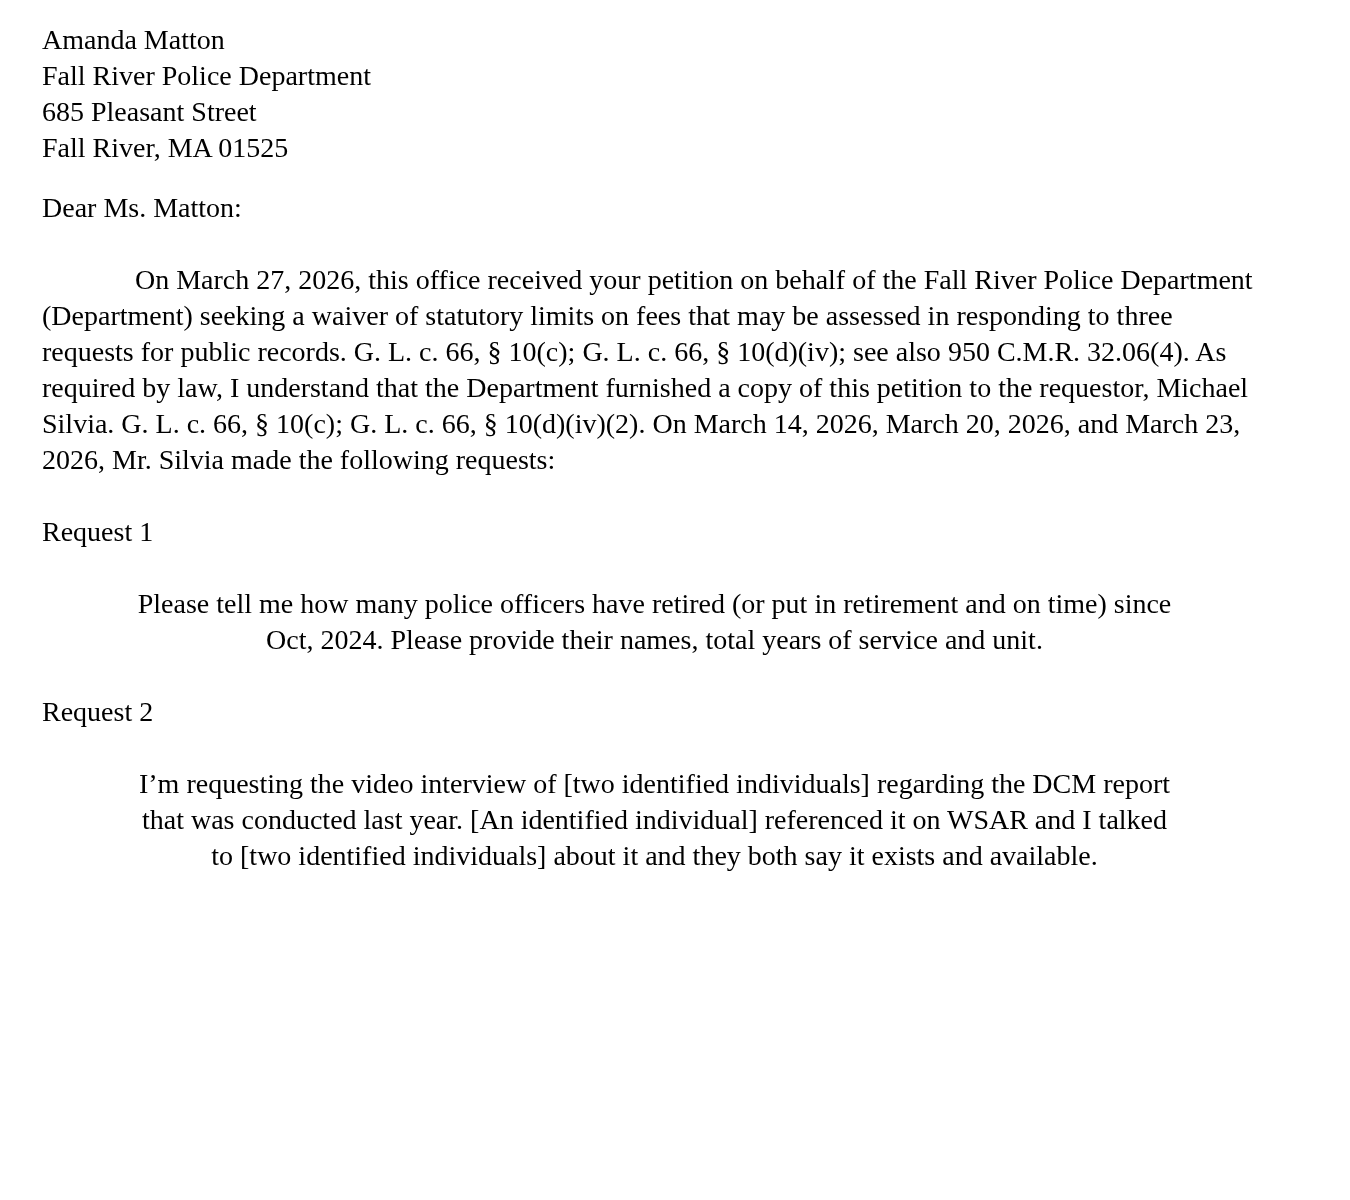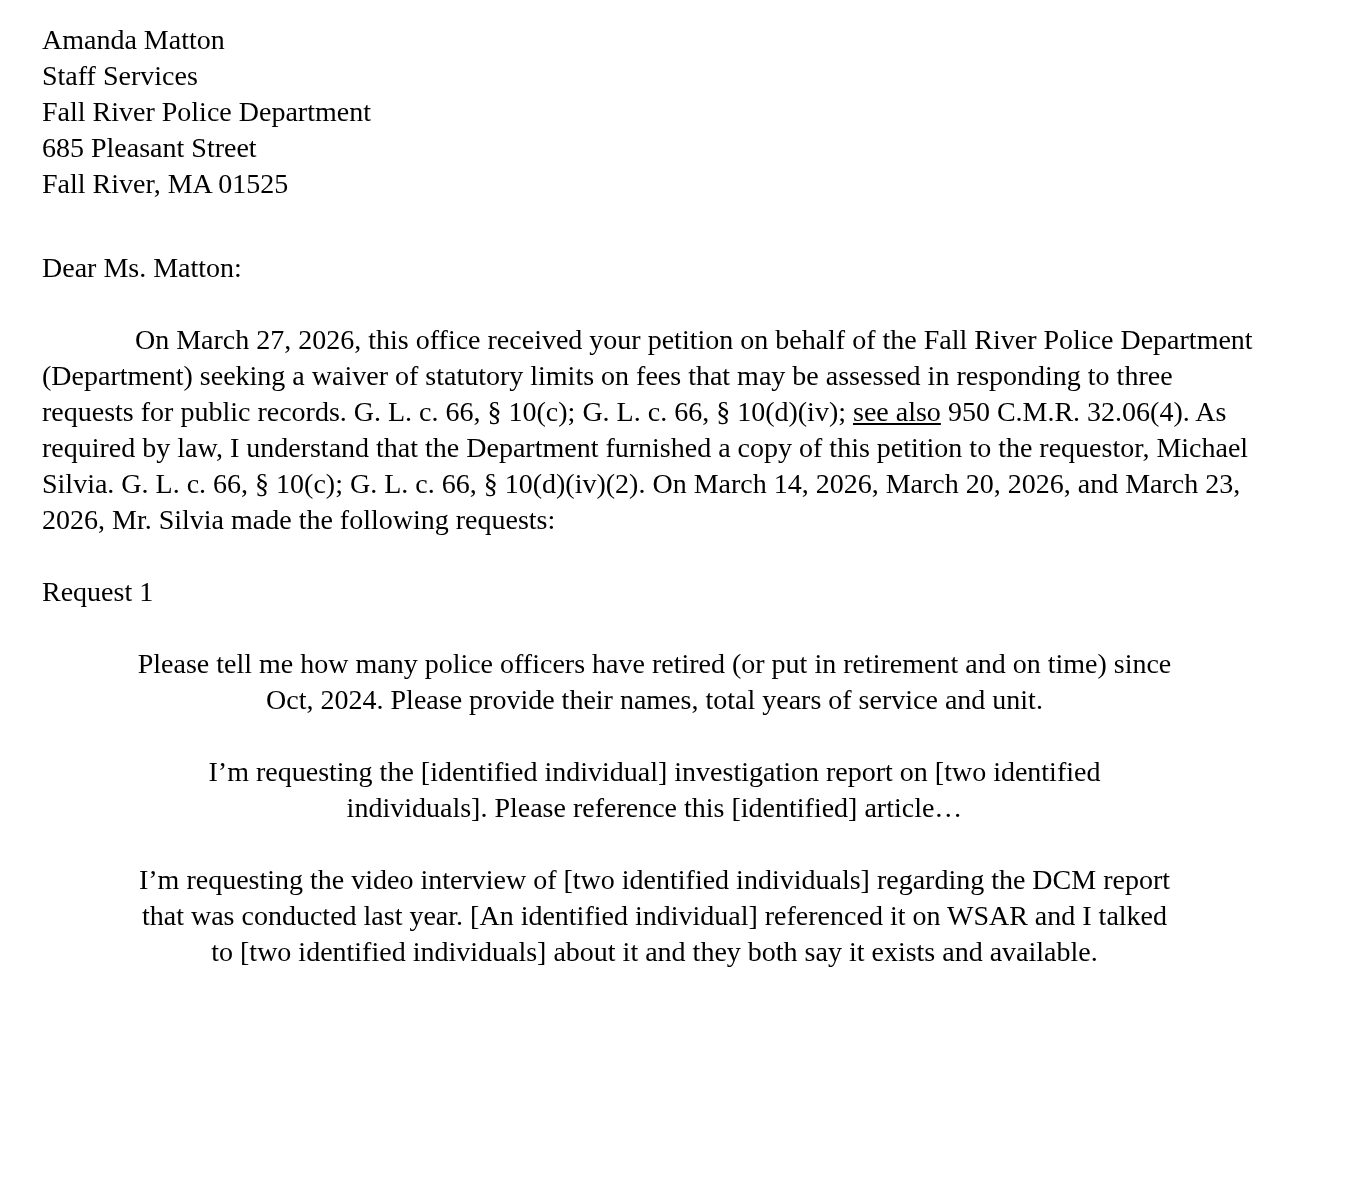--- a/index.html
+++ b/index.html
@@ -24,61 +24,59 @@
     padding: 22px 88px 0 42px;
     background: #ffffff;
   }
   .address-block {
     margin: 0;
   }
   .address-line {
     white-space: nowrap;
   }
   .salutation {
-    margin-top: 48px;
+    margin-top: 24px;
   }
   .opening-paragraph {
     margin: 36px 0 0 0;
     text-indent: 93px;
     text-align: left;
   }
   .citation-underline {
-    text-decoration: underline;
   }
   .request-heading {
     margin-top: 36px;
   }
   .request-body {
     margin: 36px 90px 0 95px;
     text-align: center;
   }
 </style>
 </head>
 <body>
 
 <div class="page">
 
   <div class="address-block">
     <div class="address-line">Amanda Matton</div>
-    <div class="address-line">Staff Services</div>
     <div class="address-line">Fall River Police Department</div>
     <div class="address-line">685 Pleasant Street</div>
     <div class="address-line">Fall River, MA 01525</div>
   </div>
 
   <div class="salutation">Dear Ms. Matton:</div>
 
   <p class="opening-paragraph"><span>On March 27, 2026, this office received your petition on behalf of the Fall River Police Department (Department) seeking a waiver of statutory limits on fees that may be assessed in responding to three requests for public records. G. L. c. 66, § 10(c); G. L. c. 66, § 10(d)(iv); </span><span class="citation-underline">see also</span><span> 950 C.M.R. 32.06(4). As required by law, I understand that the Department furnished a copy of this petition to the requestor, Michael Silvia. G. L. c. 66, § 10(c); G. L. c. 66, § 10(d)(iv)(2). On March 14, 2026, March 20, 2026, and March 23, 2026, Mr. Silvia made the following requests:</span></p>
 
   <section>
     <div class="request-heading">Request 1</div>
     <div class="request-body">Please tell me how many police officers have retired (or put in retirement and on time) since Oct, 2024. Please provide their names, total years of service and unit.</div>
   </section>
 
   <section>
-    <div class="request-body">I’m requesting the [identified individual] investigation report on [two identified individuals]. Please reference this [identified] article…</div>
+    <div class="request-heading">Request 2</div>
   </section>
 
   <section>
     <div class="request-body">I’m requesting the video interview of [two identified individuals] regarding the DCM report that was conducted last year. [An identified individual] referenced it on WSAR and I talked to [two identified individuals] about it and they both say it exists and available.</div>
   </section>
 
 </div>
 
 </body></html>

